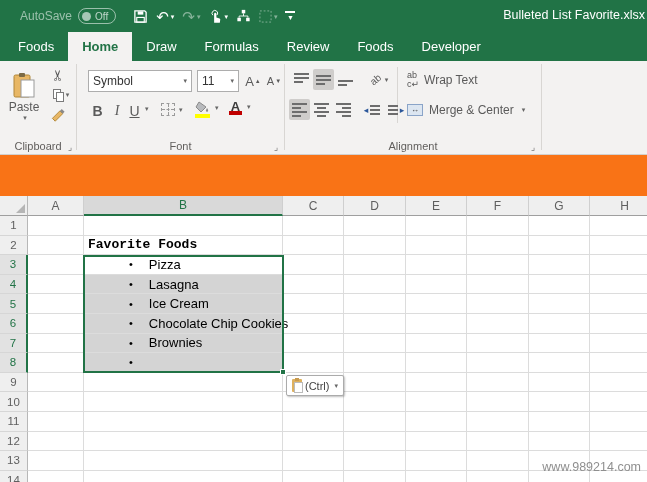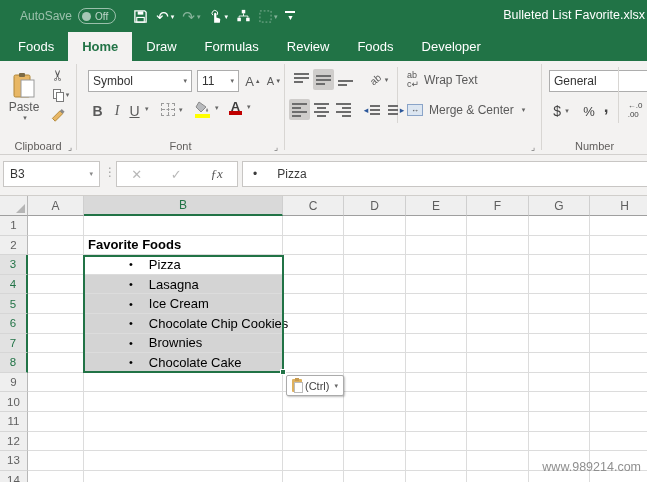--- a/index.html
+++ b/index.html
@@ -60,21 +60,21 @@
   .grid { position:absolute; left:0; top:196px; width:647px; height:286px; background:#fff; }
   .colhdr { display:flex; height:20px; }
   .corner { width:28px; height:20px; background:#efefef; border-right:1px solid #b7b7b7; border-bottom:1px solid #9f9f9f; position:relative; flex:0 0 auto; }
   .corner::after { content:""; position:absolute; right:2px; bottom:2px; border-style:solid; border-width:0 0 9px 9px; border-color:transparent transparent #b5b5b5 transparent; }
   .ch { height:20px; background:#efefef; border-right:1px solid #cfcfcf; border-bottom:1px solid #9f9f9f; color:#5f5f5f; font-size:12px; display:flex; align-items:center; justify-content:center; flex:0 0 auto; }
   .ch.sel { background:#d9d9d9; color:#217346; border-bottom:2px solid #217346; }
   .g-row { display:flex; height:19.6px; }
   .rh { width:28px; background:#efefef; border-right:1px solid #b7b7b7; border-bottom:1px solid #d6d6d6; color:#5f5f5f; font-size:11.5px; display:flex; align-items:center; justify-content:center; flex:0 0 auto; }
   .rh.sel { background:#e2e2e2; color:#217346; border-right:2px solid #217346; }
   .cell { border-right:1px solid #dcdcdc; border-bottom:1px solid #dcdcdc; flex:0 0 auto; font-size:13px; color:#000; display:flex; align-items:center; overflow:visible; white-space:nowrap; }
-  .c-title { font-weight:700; padding-left:4px; }
+  .c-title { font-weight:700; padding-left:4px;font-family:Liberation Mono, monospace; }
   .c-item { padding-left:45px; }
   .c-fill { background:#d4d4d4; }
   .blt { font-size:11px; margin-right:16px; }
   
   .selbox { position:absolute; left:83px; top:59px; width:201px; height:118px; border:2px solid #217346; pointer-events:none; }
   .handle { position:absolute; right:-4px; bottom:-4px; width:6px; height:6px; background:#217346; border:1px solid #fff; }
   
   .pastebtn { position:absolute; left:286px; top:179px; height:21px; background:#fff; border:1px solid #ababab; border-radius:2px; box-shadow:1px 1px 2px rgba(0,0,0,.25); display:flex; align-items:center; gap:3px; padding:0 5px; font-size:11px; color:#444; }
   .clip-mini { width:10px; height:13px; position:relative; background:#deb15f; border-radius:1px; }
   .clip-mini::before { content:""; position:absolute; left:2px; top:3px; width:7px; height:9px; background:#fff; border:1px solid #bbb; }
@@ -296,59 +296,27 @@
             <i class="wfull"></i>
             <i class="wfull"></i>
           </span>
           <span>▸</span>
         </div>
       <div class="icbtn" style="left:122px;top:38px;height:21px;">
         <span class="merge-ic">↔</span>
         <span style="margin-left:6px;">Merge &amp; Center</span>
         <span class="dd" style="color:#666;margin-left:8px;">▾</span>
       </div>
+      <div class="glabel">Alignment</div>
       <div class="launcher" style="right:6px;">⌟</div>
     </div>
     <div class="gsep" style="left:541px;"></div>
 
-    <div style="position:absolute;left:542px;top:0;width:105px;height:94px;">
-      <div class="combo" style="left:7px;top:9px;width:105px;">
-        <span>General</span>
-      </div>
-      <div class="icbtn" style="left:6px;top:40px;width:26px;height:20px;font-size:14px;color:#444;">
-          <span>$</span>
-          <span class="dd" style="color:#666;margin-left:4px;">▾</span>
-        </div>
-      <div class="icbtn" style="left:38px;top:40px;width:18px;height:20px;font-size:13px;color:#444;">
-          <span>%</span>
-        </div>
-      <div class="icbtn" style="left:58px;top:36px;width:12px;height:20px;font-size:17px;font-weight:700;color:#444;">
-          <span>,</span>
-        </div>
-      <div class="gsep" style="left:76px;top:6px;height:56px;"></div>
-      <div class="icbtn" style="left:82px;top:40px;width:22px;height:20px;">
-        <span class="dec-ic"><span>←.0</span><br><span>.00</span></span>
-      </div>
-      <div class="glabel">Number</div>
-    </div>
   </div>
 
-  <div class="fbar">
-    <div class="namebox">
-      <span>B3</span>
-      <span class="dd">▾</span>
-    </div>
-    <div class="fdots">⋮</div>
-    <div class="fxbox">
-      <span class="fx-x">✕</span>
-      <span class="fx-ck">✓</span>
-      <span class="fx-fx">ƒx</span>
-    </div>
-    <div class="fcontent">•      Pizza</div>
-  </div>
 
   <div class="grid">
     <div class="colhdr" id="col-headers">
       <div class="corner"></div>
     <div class="ch" style="width: 56px;">A</div>
         <div class="ch sel" style="width: 199px;">B</div>
         <div class="ch" style="width: 61px;">C</div>
         <div class="ch" style="width: 62px;">D</div>
         <div class="ch" style="width: 61px;">E</div>
         <div class="ch" style="width: 62px;">F</div>
@@ -446,21 +414,20 @@
           <div class="cell" style="width: 61px;"></div>
           <div class="cell" style="width: 62px;"></div>
           <div class="cell" style="width: 61px;"></div>
           <div class="cell" style="width: 70px;"></div>
         </div>
         <div class="g-row">
           <div class="rh sel">8</div>
           <div class="cell" style="width: 56px;"></div>
           <div class="cell c-item c-fill" style="width: 199px;">
             <span class="blt">•</span>
-            <span>Chocolate Cake</span>
           </div>
           <div class="cell" style="width: 61px;"></div>
           <div class="cell" style="width: 62px;"></div>
           <div class="cell" style="width: 61px;"></div>
           <div class="cell" style="width: 62px;"></div>
           <div class="cell" style="width: 61px;"></div>
           <div class="cell" style="width: 70px;"></div>
         </div>
         <div class="g-row">
           <div class="rh">9</div>

